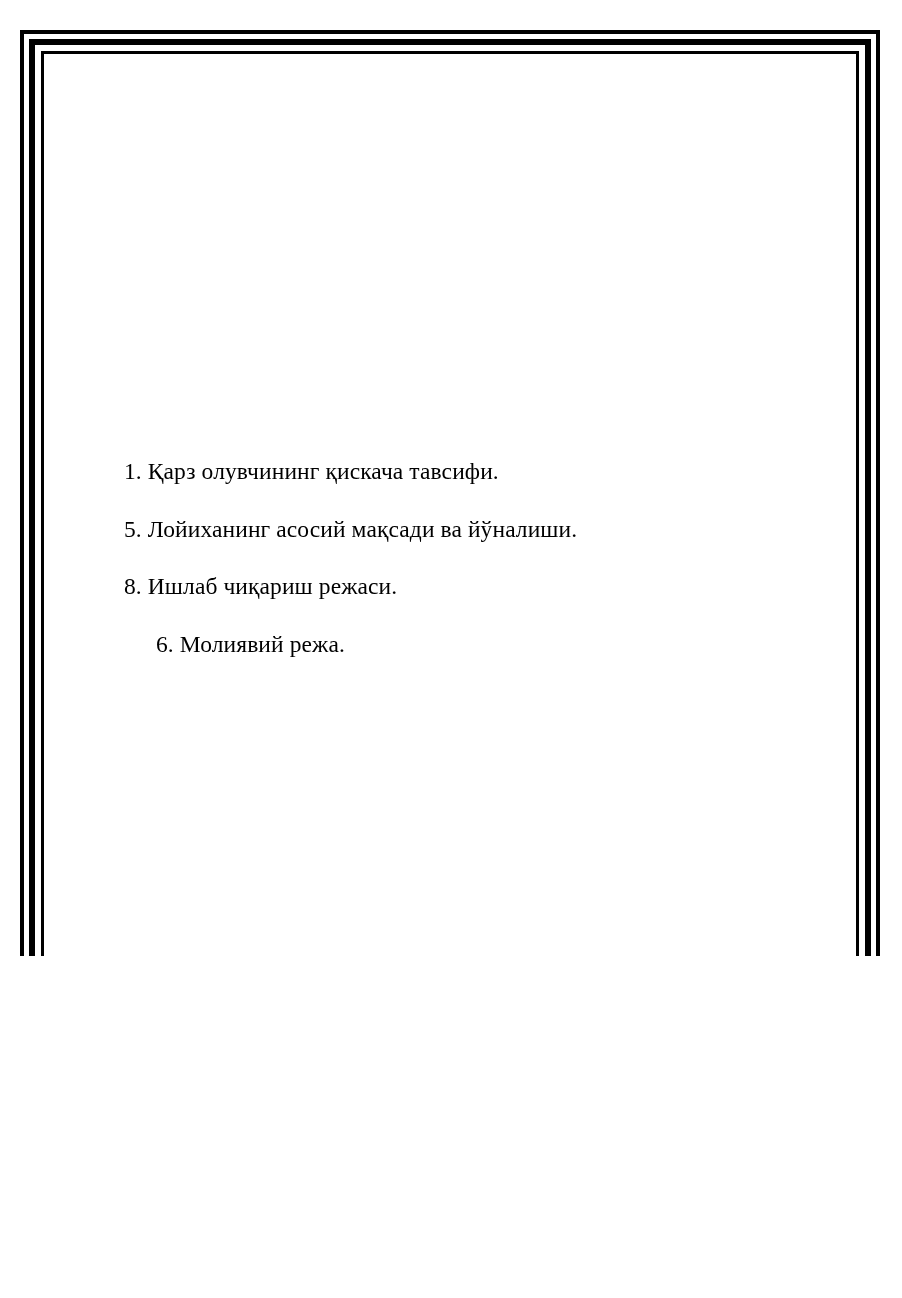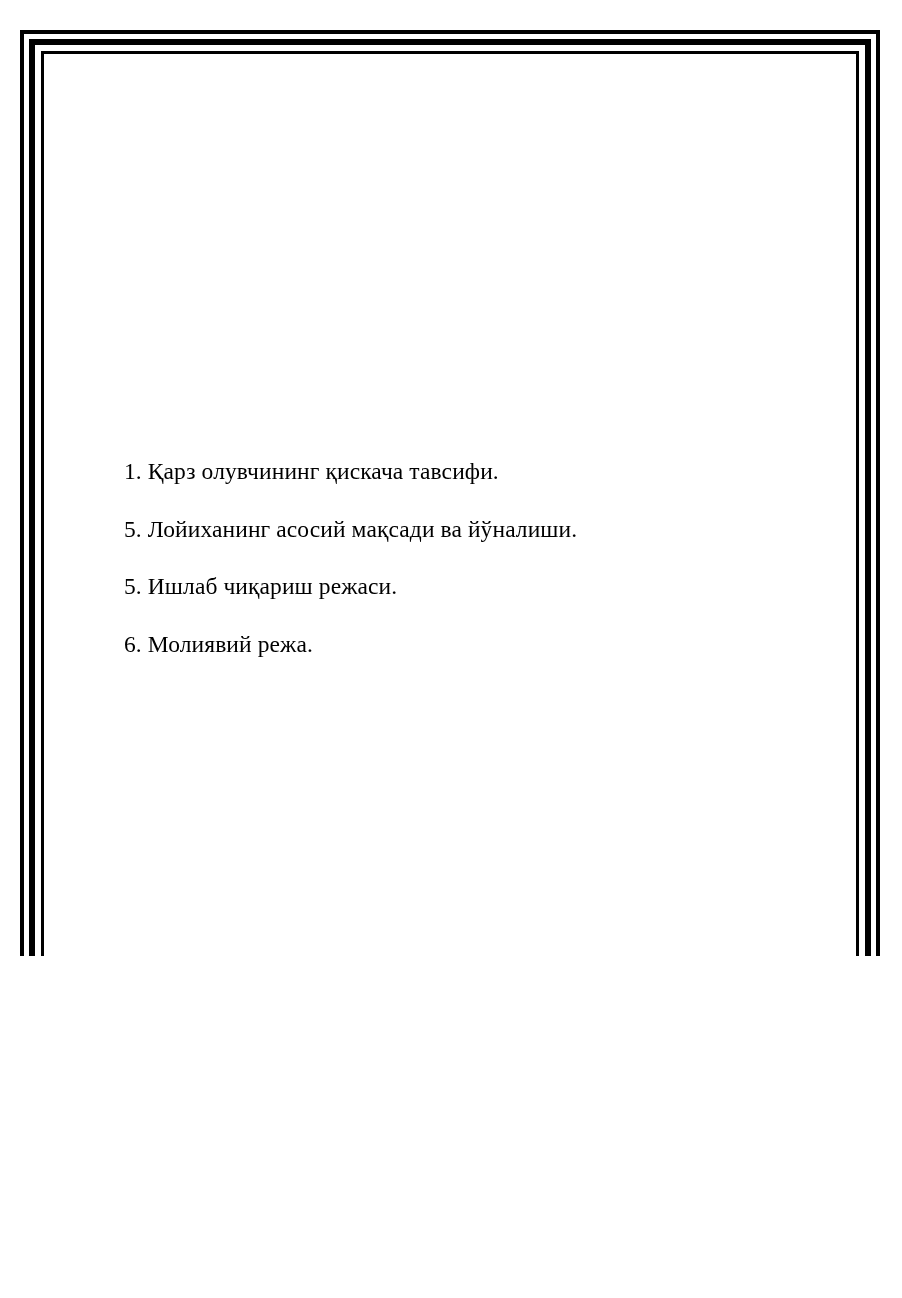--- a/index.html
+++ b/index.html
@@ -76,34 +76,35 @@
     font-size: 23.5px;
     line-height: 1.0;
     color: #000000;
     margin: 0 0 34px 0;
     white-space: nowrap;
     letter-spacing: 0.1px;
   }
 
   .list-item:last-child {
     margin-bottom: 0;
+    margin-left: 32px;
   }
 </style>
 </head>
 <body>
 
 <div class="page">
 
   <div class="border-frame border-outer"></div>
   <div class="border-frame border-middle"></div>
   <div class="border-frame border-inner"></div>
 
   <div class="content">
 
     <div class="list-block">
       <p class="list-item">1. Қарз олувчининг қискача тавсифи.</p>
       <p class="list-item">5. Лойиханинг асосий мақсади ва йўналиши.</p>
-      <p class="list-item">5. Ишлаб чиқариш режаси.</p>
+      <p class="list-item">8. Ишлаб чиқариш режаси.</p>
       <p class="list-item">6. Молиявий режа.</p>
     </div>
 
   </div>
 </div>
 
 </body></html>

